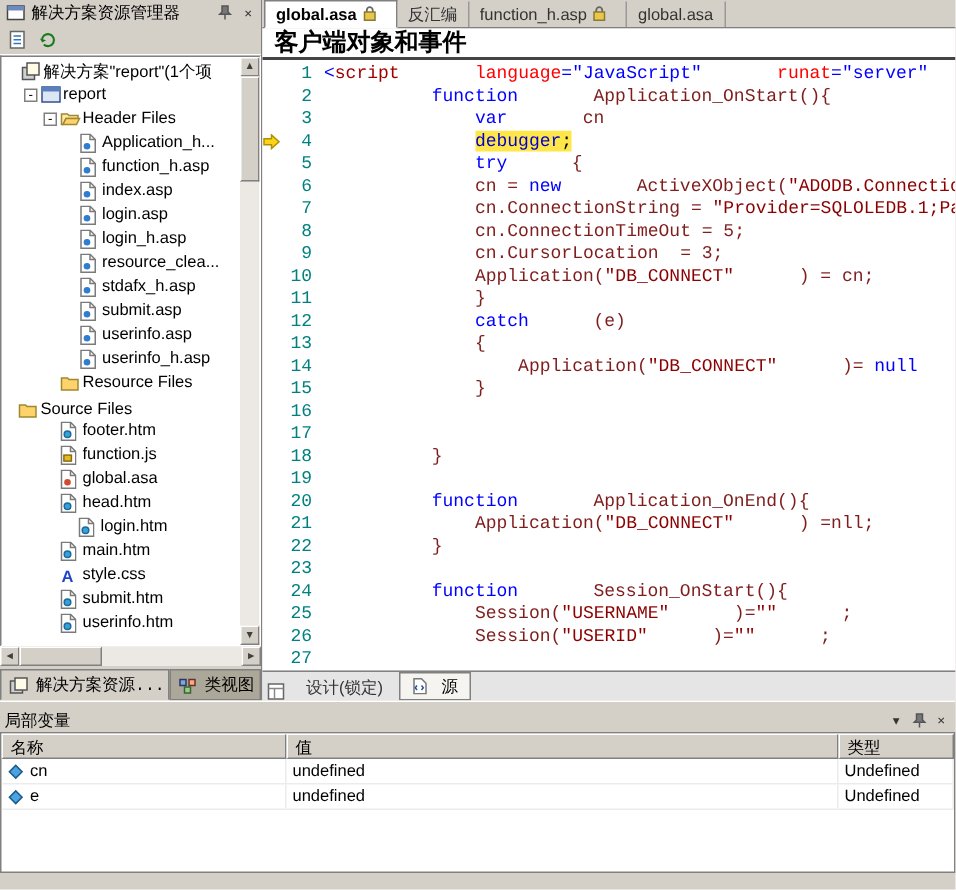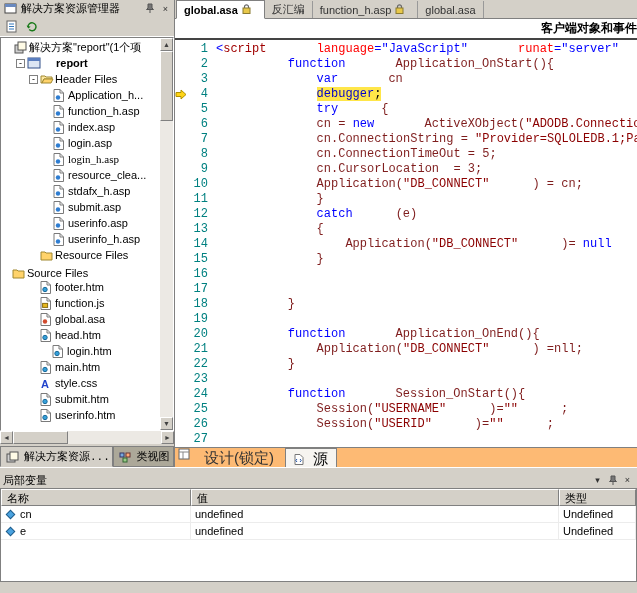--- a/index.html
+++ b/index.html
@@ -20,21 +20,21 @@
   .tbico { width:16px; height:15px; display:flex; align-items:center; justify-content:center; }
   .tree-outer { flex:1; display:flex; background:#fff; border:1px solid;
                 border-color:#808080 #fff #fff #808080; overflow:hidden; }
   .tree { flex:1; overflow:hidden; padding-top:1px; }
   .trow { height:16px; display:flex; align-items:center; white-space:nowrap; font-size:11px; }
   .expbox { width:9px; height:9px; flex:none; border:1px solid #808080; background:#fff;
             font-size:9px; line-height:7px; text-align:center; margin-right:2px; color:#000; }
   .expspace { width:11px; flex:none; }
   .ticon { width:15px; flex:none; display:flex; align-items:center; }
   .tlabel { overflow:hidden; }
-  .tlabel.b { font-weight:bold;padding-left:14px; }
+  .tlabel.b { font-weight:normal; }
   .vscroll { width:13px; flex:none; background:#ece9e4; display:flex; flex-direction:column; }
   .sbtn { width:13px; height:13px; flex:none; background:#d4d0c8; border:1px solid;
           border-color:#fff #808080 #808080 #fff; font-size:7px; color:#404040;
           display:flex; align-items:center; justify-content:center; }
   .vthumb { height:70px; background:#d4d0c8; border:1px solid; border-color:#fff #808080 #808080 #fff; }
   .hscroll { height:13px; flex:none; background:#ece9e4; display:flex; }
   .hthumb { width:55px; background:#d4d0c8; border:1px solid; border-color:#fff #808080 #808080 #fff; }
   .lp-tabs { height:23px; flex:none; display:flex; align-items:stretch; padding:2px 0 0 0;font-family:Liberation Mono, monospace; }
   .lp-tab { display:flex; align-items:center; gap:3px; padding:0 5px; font-size:11px;
             border:1px solid #808080; background:#aca899; white-space:nowrap; overflow:hidden; }
@@ -42,37 +42,37 @@
 
   
   .editor { flex:1; min-width:0; display:flex; flex-direction:column; background:#fff; }
   .doc-tabs { height:19px; flex:none; background:#d4d0c8; display:flex; align-items:flex-end;
               border-bottom:1px solid #808080; padding-left:1px; }
   .doc-tab { display:flex; align-items:center; gap:4px; padding:2px 7px 2px 7px; font-size:11px;
              color:#333; border-right:1px solid #999; height:17px; white-space:nowrap; }
   .doc-tab.active { background:#fff; border:1px solid #808080; border-bottom:1px solid #fff;
                     margin-bottom:-1px; height:19px; color:#000; font-weight:bold; }
   .obj-bar { height:21px; flex:none; background:#fff; border-bottom:2px solid #444;
-             display:flex; align-items:center; padding-left:8px; font-weight:bold; font-size:12px;justify-content:flex-end; }
+             display:flex; align-items:center; padding-left:8px; font-weight:bold; font-size:16px; }
   .code-wrap { flex:1; overflow:hidden; background:#fff; padding-top:2px; }
   .crow { display:flex; height:15px; line-height:15px; font-family:"Liberation Mono",monospace;
           font-size:12px; white-space:pre; }
   .cmargin { width:15px; flex:none; display:flex; align-items:center; }
   .clineno { width:26px; flex:none; text-align:right; padding-right:8px; color:#008080; }
   .ctext { flex:1; overflow:hidden; }
   .t-p { color:#7f1d1d;padding-left:43px; }
   .t-k { color:#0000ff; }
   .t-b { color:#0000ff; }
   .t-m { color:#a00000; }
   .t-r { color:#ff0000; }
   .t-s { color:#8b0000; }
   .t-kh { color:#0000cc; background:#ffe649; }
   .t-ph { color:#000; background:#ffe649; }
-  .ed-tabs { height:20px; flex:none; background:#fdba74; border-top:1px solid #808080;
-             display:flex; align-items:flex-start; gap:3px; padding-left:3px; font-size:15px; }
+  .ed-tabs { height:20px; flex:none; background:#e5e5e5; border-top:1px solid #808080;
+             display:flex; align-items:flex-end; gap:3px; padding-left:3px; font-size:11px; }
   .ed-tab { display:flex; align-items:center; gap:4px; padding:1px 8px; color:#333; }
   .ed-tab.active { background:#f6f4f0; border:1px solid #808080; color:#000; }
 
   
   .locals { height:115px; flex:none; background:#d4d0c8; display:flex; flex-direction:column;
             border-top:1px solid #fff; }
   .loc-spacer { height:4px; flex:none; }
   .loc-title { height:16px; flex:none; display:flex; align-items:center; gap:2px;
                padding:0 3px; font-size:11px; }
   .loc-title .txt { flex:1; }
@@ -196,21 +196,21 @@
               <span class="expspace"></span>
               <span class="ticon">
                 <svg width="11" height="13" viewBox="0 0 11 13">
                   <path d="M1 .5h6L10.5 4v8.5H1z" fill="#fff" stroke="#7a7a7a"></path>
                   <path d="M7 .5V4h3.5" fill="none" stroke="#7a7a7a"></path>
                   <circle cx="5" cy="8.5" r="2.2" fill="#2e7dd1"></circle>
                 </svg>
               </span>
               <span class="tlabel">login.asp</span>
             </div>
-            <div class="trow" style="padding-left: 41px; font-family: Liberation Serif, serif;">
+            <div class="trow" style="padding-left: 41px;">
               <span class="expspace"></span>
               <span class="ticon">
                 <svg width="11" height="13" viewBox="0 0 11 13">
                   <path d="M1 .5h6L10.5 4v8.5H1z" fill="#fff" stroke="#7a7a7a"></path>
                   <path d="M7 .5V4h3.5" fill="none" stroke="#7a7a7a"></path>
                   <circle cx="5" cy="8.5" r="2.2" fill="#2e7dd1"></circle>
                 </svg>
               </span>
               <span class="tlabel">login_h.asp</span>
             </div>

